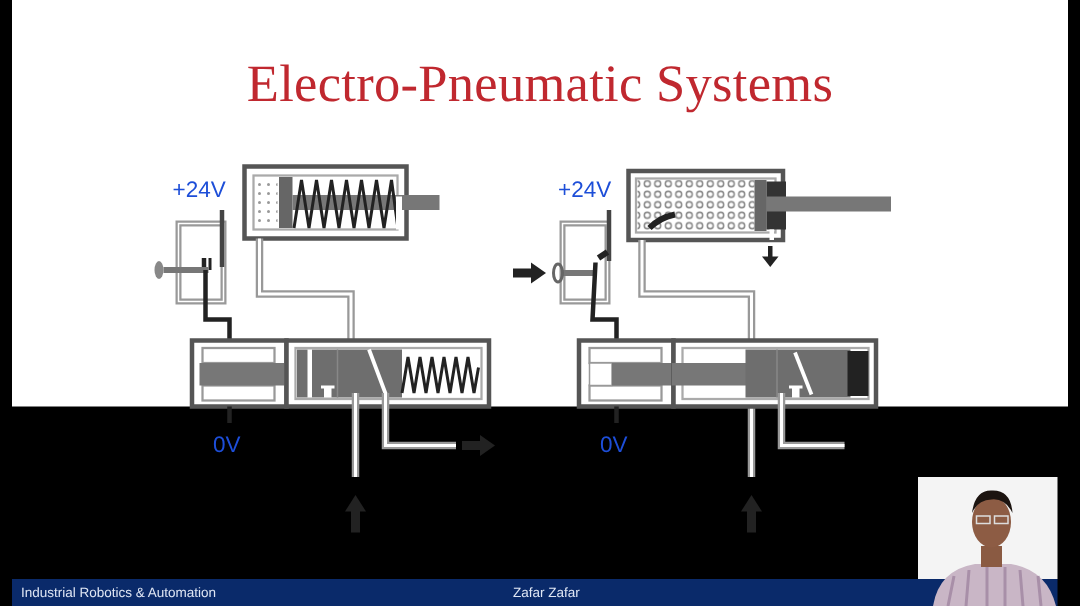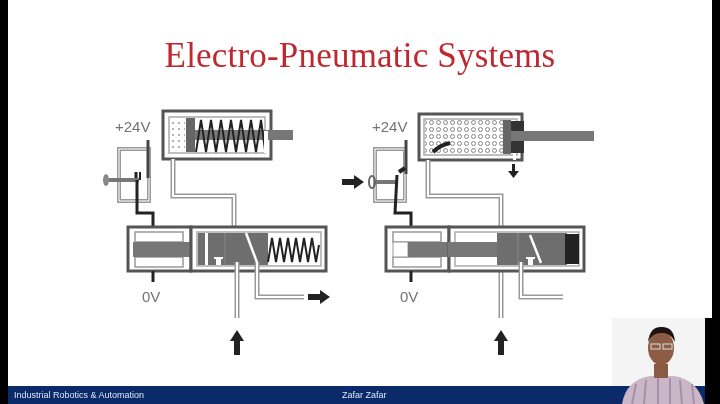--- a/index.html
+++ b/index.html
@@ -1,20 +1,20 @@
 <!DOCTYPE html>
 <html><head>
 <meta charset="utf-8">
 <style>
   html, body { margin:0; padding:0; }
   body { width:720px; height:404px; background:#000; position:relative; overflow:hidden; font-family:"Liberation Sans", sans-serif; }
-  .slide { position:absolute; left:8px; top:0; width:704px; height:386px; background:#fff; }
+  .slide { position:absolute; left:8px; top:0; width:704px; height:271px; background:#fff; }
   .title { position:absolute; left:0; width:704px; top:36px; text-align:center; font-family:"Liberation Serif", serif; font-size:35px; color:#c0282f; letter-spacing:0.2px; }
   svg.diagram { position:absolute; left:0; top:0; }
-  .lbl { position:absolute; font-family:"Liberation Sans", sans-serif; font-size:15px; color:#737373; }
+  .lbl { position:absolute; font-family:"Liberation Sans", sans-serif; font-size:15px; color:#1d4ed8; }
   .footer { position:absolute; left:8px; top:386px; width:704px; height:18px; background:#0a2a6a; color:#dfe6f4; font-size:9px; }
   .footer .course { position:absolute; left:6px; top:4px; }
   .footer .author { position:absolute; left:334px; top:4px; }
   .presenter { position:absolute; left:612px; top:318px; width:100px; height:86px; overflow:hidden; }
 </style>
 </head>
 <body>
 
 <div class="slide">
   <div class="title">Electro-Pneumatic Systems</div>

